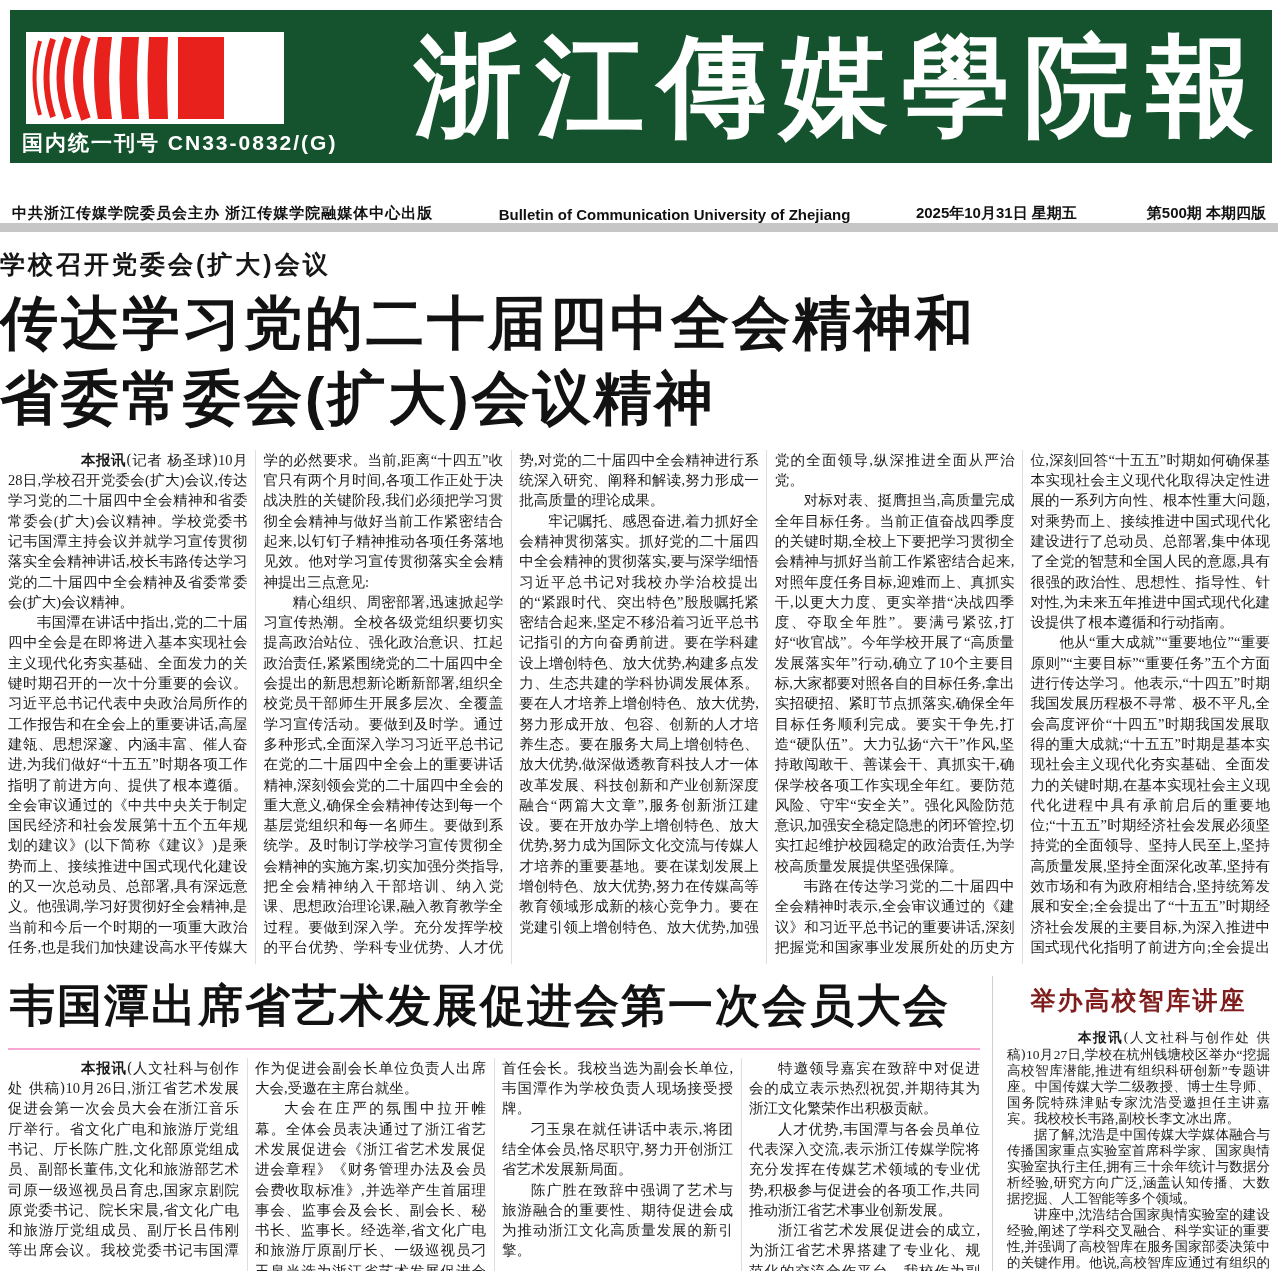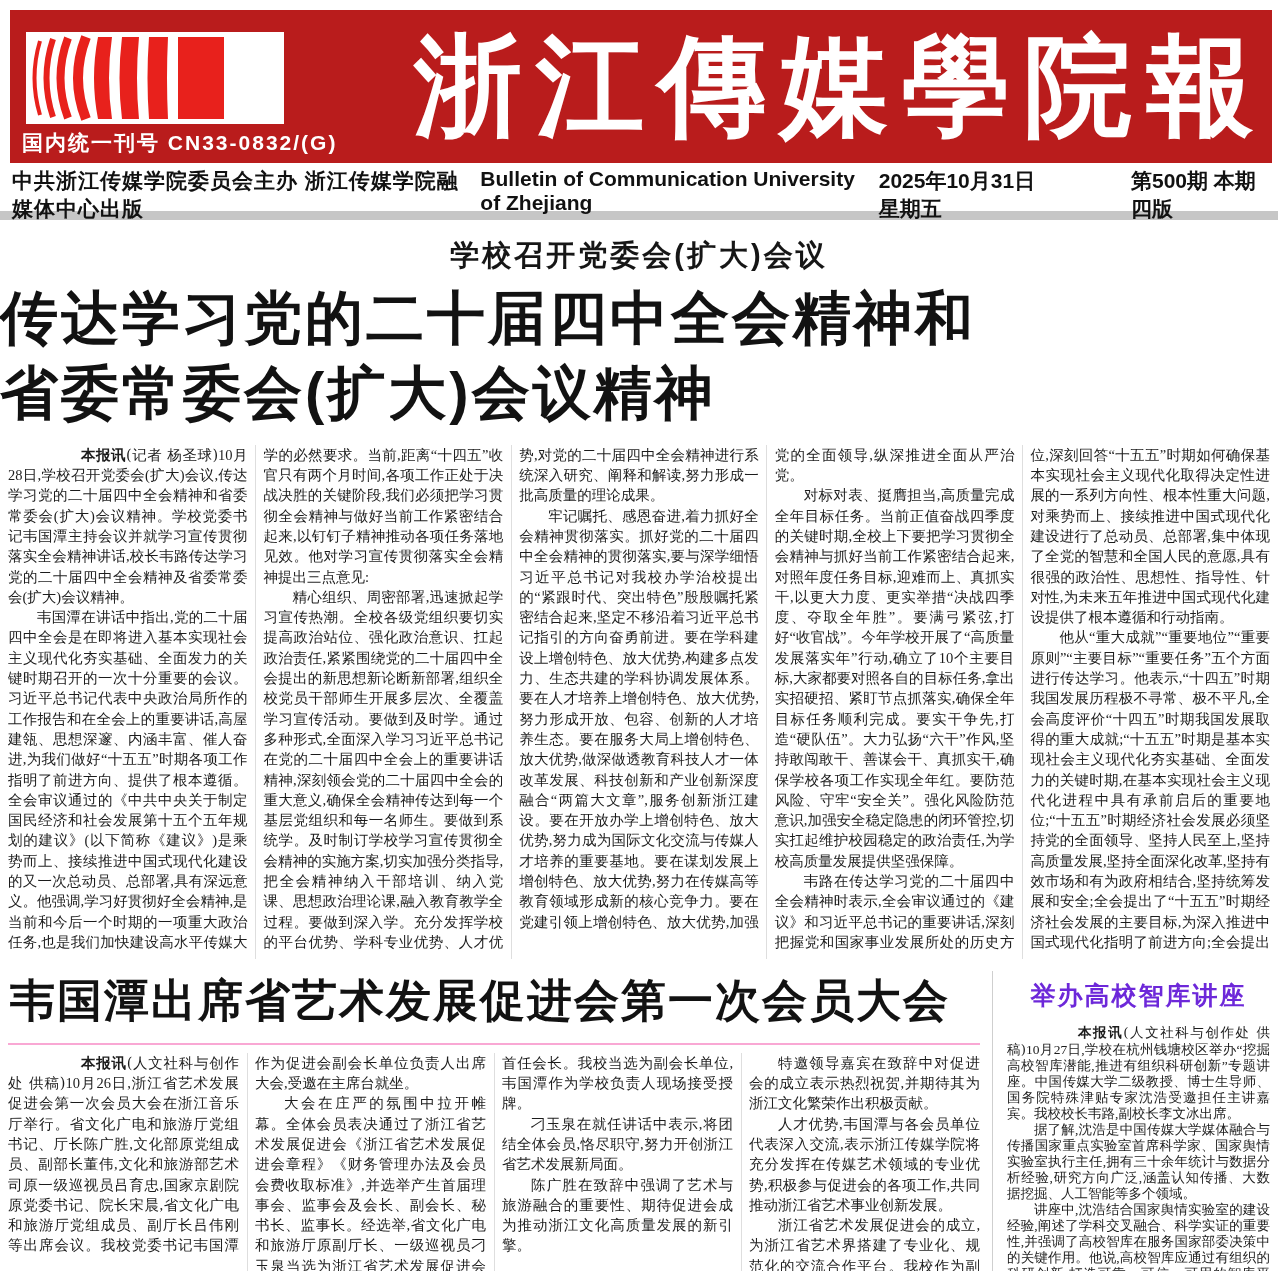--- a/index.html
+++ b/index.html
@@ -4,51 +4,51 @@
 <style>
   * { margin:0; padding:0; box-sizing:border-box; }
   html,body { background:#ffffff; }
   .page {
     position:relative; width:1278px; height:1271px; overflow:hidden;
     background:#ffffff; color:#1c1c1c;
     font-family:"Liberation Serif", serif;
   }
   
   .masthead {
-    position:relative; margin:10px 6px 4px 10px; height:153px;
-    background:#b91c1c;
+    position:relative; margin:10px 6px 16px 10px; height:153px;
+    background:#14532d;
   }
   .logo-box { position:absolute; left:16px; top:22px; }
   .issn {
     position:absolute; left:12px; bottom:6px;
     color:#ffffff; font-family:"Liberation Sans", sans-serif;
     font-weight:bold; font-size:21px; letter-spacing:2px;
   }
   .paper-title {
     position:absolute; right:4px; top:0px; width:955px;
     color:#ffffff; font-family:"DejaVu Serif", serif;
     font-weight:bold; font-size:108px; line-height:150px;
     letter-spacing:14px; white-space:nowrap; text-align:right;
     transform:scaleY(1.02);
   }
   
   .info-bar {
-    display:flex; align-items:flex-start; height:44px; padding:0 12px;
+    display:flex; align-items:flex-end; height:44px; padding:0 12px;
     font-family:"Liberation Sans", sans-serif; font-weight:bold;
-    font-size:21px; color:#111;border-radius:6px;
+    font-size:15px; color:#111;border-radius:6px;
   }
   .info-bar .publisher { margin-right:auto; letter-spacing:1px; }
   .info-bar .bulletin-en { margin-right:auto; }
   .info-bar .pub-date { margin-right:70px; }
   .gray-rule { height:9px; background:#c6c6c6; }
   
   .kicker {
-    margin-top:16px; text-align:center;
+    margin-top:16px; text-align:left;
     font-family:"Liberation Sans", sans-serif; font-weight:bold;
-    font-size:29px; letter-spacing:3px; color:#161616;
+    font-size:25px; letter-spacing:3px; color:#161616;
   }
   .headline-1 {
     margin:4px 0 14px; text-align:left;
     font-family:"Liberation Sans", sans-serif; font-weight:800;
     font-size:58px; line-height:1.3; letter-spacing:3px; color:#121212;
   }
   .a1-body {
     margin:0 8px; height:514px; overflow:hidden;
     column-count:5; column-gap:16px; column-fill:auto;
     column-rule:1px solid #dedede;
@@ -73,21 +73,21 @@
     column-rule:1px solid #dedede;
     font-size:14.5px; line-height:20.3px; text-align:justify;
   }
   .article-3 {
     flex:1; margin-left:12px; padding-left:14px;
     border-left:1px solid #cfcfcf;
   }
   .headline-3 {
     text-align:center; margin:8px 0 12px;
     font-family:"Liberation Sans", sans-serif; font-weight:800;
-    font-size:25px; letter-spacing:2px; color:#6d28d9;
+    font-size:25px; letter-spacing:2px; color:#7f1d1d;
   }
   .a3-body {
     height:250px; overflow:hidden;
     font-size:13.5px; line-height:16px; text-align:justify;
   }
 </style>
 </head>
 <body>
 
 <div class="page">

